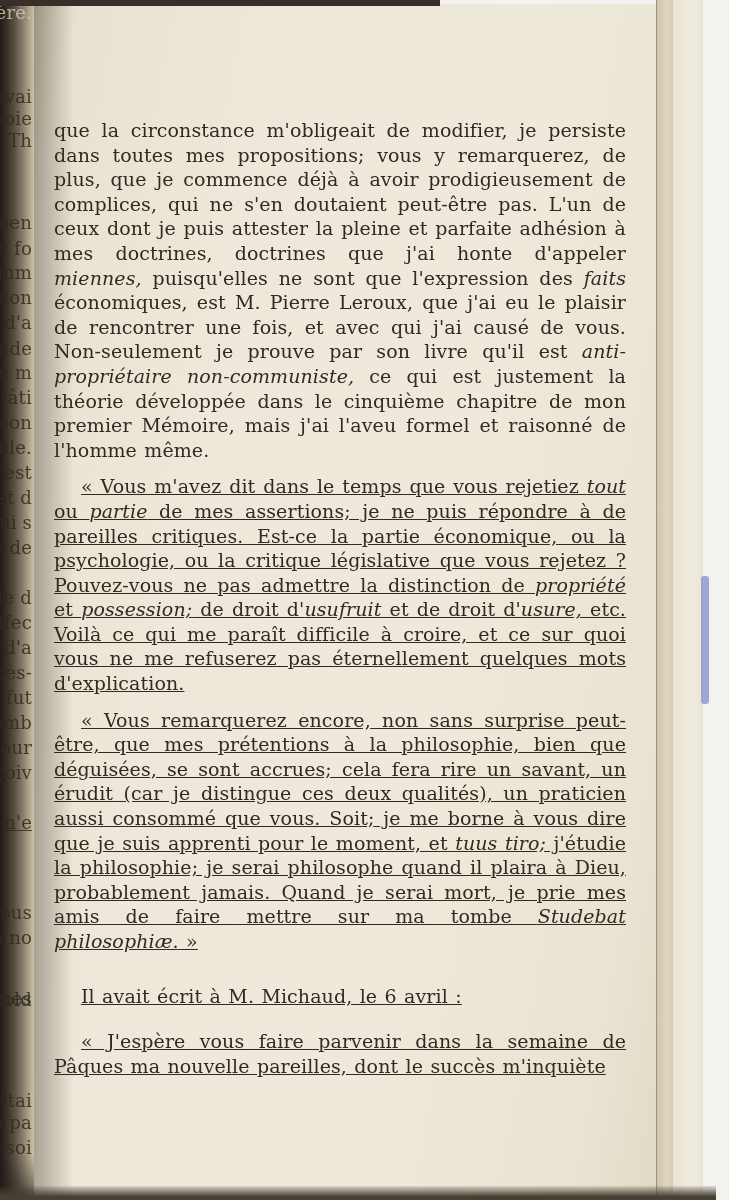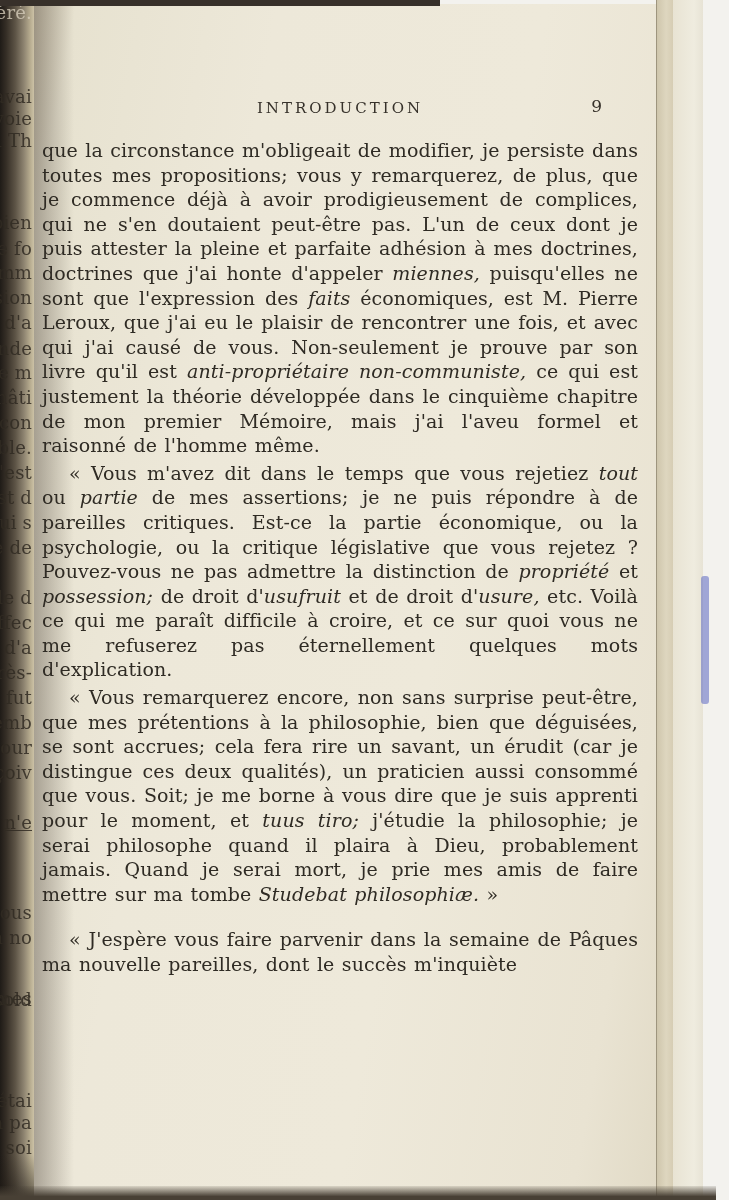--- a/index.html
+++ b/index.html
@@ -39,22 +39,22 @@
   .frag.light{color:rgba(213,204,185,.8);}
 
   
   .text-col{position:absolute;left:16px;top:90px;width:596px;
     color:#2f2b24;font-size:19px;line-height:24.6px;text-align:justify;
     letter-spacing:.1px;word-spacing:1.2px;hyphens:auto;}
   .header{position:relative;height:20px;text-align:center;}
   .title{font-size:15px;letter-spacing:3px;color:#36312a;}
   .page-num{position:absolute;right:36px;top:0;font-size:17px;letter-spacing:0;color:#36312a;}
   .body{margin-top:24px;}
-  p{margin:0;padding:0;}
-  p + p{margin-top:3px;}
+  p{margin:12px;padding:0;}
+  p + p{margin-top:3px;text-decoration:underline;}
   p.indent{text-indent:27px;}
   p.gap-lg{margin-top:30px;}
   p.gap-md{margin-top:21px;}
   .it{font-style:italic;}
 
   
   .watermark{position:absolute;left:399px;top:1032px;z-index:7;
     font-family:"DejaVu Sans", sans-serif;font-size:25px;letter-spacing:.3px;}
 </style>
 </head>
@@ -62,28 +62,25 @@
 
 <div class="scene">
 
   <div class="edgeA"></div>
   <div class="edgeB"></div>
   <div class="edgeC"></div>
   <div class="blue-sliver"></div>
 
   <div class="page">
     <div class="text-col">
-      <div class="header">
-        <span class="title">INTRODUCTION</span>
-        <span class="page-num">9</span>
-      </div>
       <div class="body">
         <p><span>que la circonstance m'obligeait de modifier, je persiste dans toutes mes propositions; vous y remarquerez, de plus, que je commence déjà à avoir prodigieusement de complices, qui ne s'en doutaient peut-être pas. L'un de ceux dont je puis attester la pleine et parfaite adhésion à mes doctrines, doctrines que j'ai honte d'appeler </span><span class="it">miennes,</span><span> puisqu'elles ne sont que l'expression des </span><span class="it">faits</span><span> économiques, est M. Pierre Leroux, que j'ai eu le plaisir de rencontrer une fois, et avec qui j'ai causé de vous. Non-seulement je prouve par son livre qu'il est </span><span class="it">anti-propriétaire non-communiste,</span><span> ce qui est justement la théorie développée dans le cinquième chapitre de mon premier Mémoire, mais j'ai l'aveu formel et raisonné de l'homme même.</span></p>
         <p class="indent"><span>« Vous m'avez dit dans le temps que vous rejetiez </span><span class="it">tout</span><span> ou </span><span class="it">partie</span><span> de mes assertions; je ne puis répondre à de pareilles critiques. Est-ce la partie économique, ou la psychologie, ou la critique législative que vous rejetez ? Pouvez-vous ne pas admettre la distinction de </span><span class="it">propriété</span><span> et </span><span class="it">possession;</span><span> de droit d'</span><span class="it">usufruit</span><span> et de droit d'</span><span class="it">usure,</span><span> etc. Voilà ce qui me paraît difficile à croire, et ce sur quoi vous ne me refuserez pas éternellement quelques mots d'explication.</span></p>
         <p class="indent"><span>« Vous remarquerez encore, non sans surprise peut-être, que mes prétentions à la philosophie, bien que déguisées, se sont accrues; cela fera rire un savant, un érudit (car je distingue ces deux qualités), un praticien aussi consommé que vous. Soit; je me borne à vous dire que je suis apprenti pour le moment, et </span><span class="it">tuus tiro;</span><span> j'étudie la philosophie; je serai philosophe quand il plaira à Dieu, probablement jamais. Quand je serai mort, je prie mes amis de faire mettre sur ma tombe </span><span class="it">Studebat philosophiæ.</span><span> »</span></p>
+        <p class="indent gap-lg"><span>Il avait écrit à M. Michaud, le 6 avril :</span></p>
         <p class="indent gap-md"><span>« J'espère vous faire parvenir dans la semaine de Pâques ma nouvelle pareilles, dont le succès m'inquiète</span></p>
       </div>
     </div>
   </div>
 
   <div class="spine">
       <span class="frag light" style="top: 2px;">érè.</span>
       <span class="frag" style="top: 86px;">u'il n'avai</span>
       <span class="frag" style="top: 108px;">rvoie</span>
       <span class="frag" style="top: 130px;">et à Th</span>

